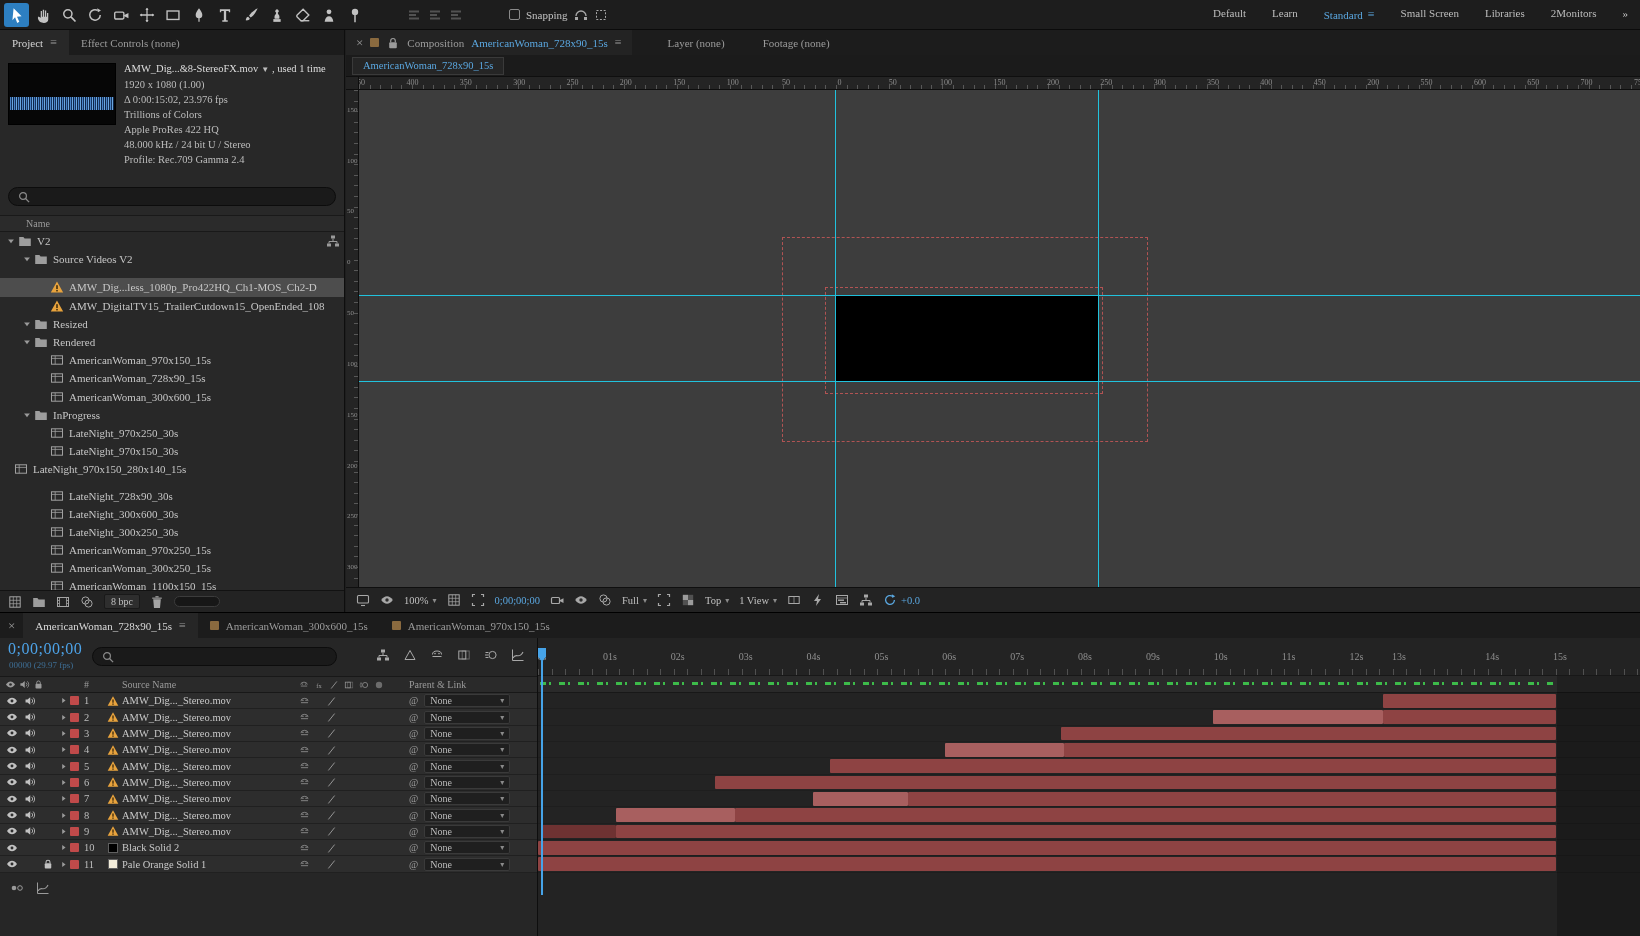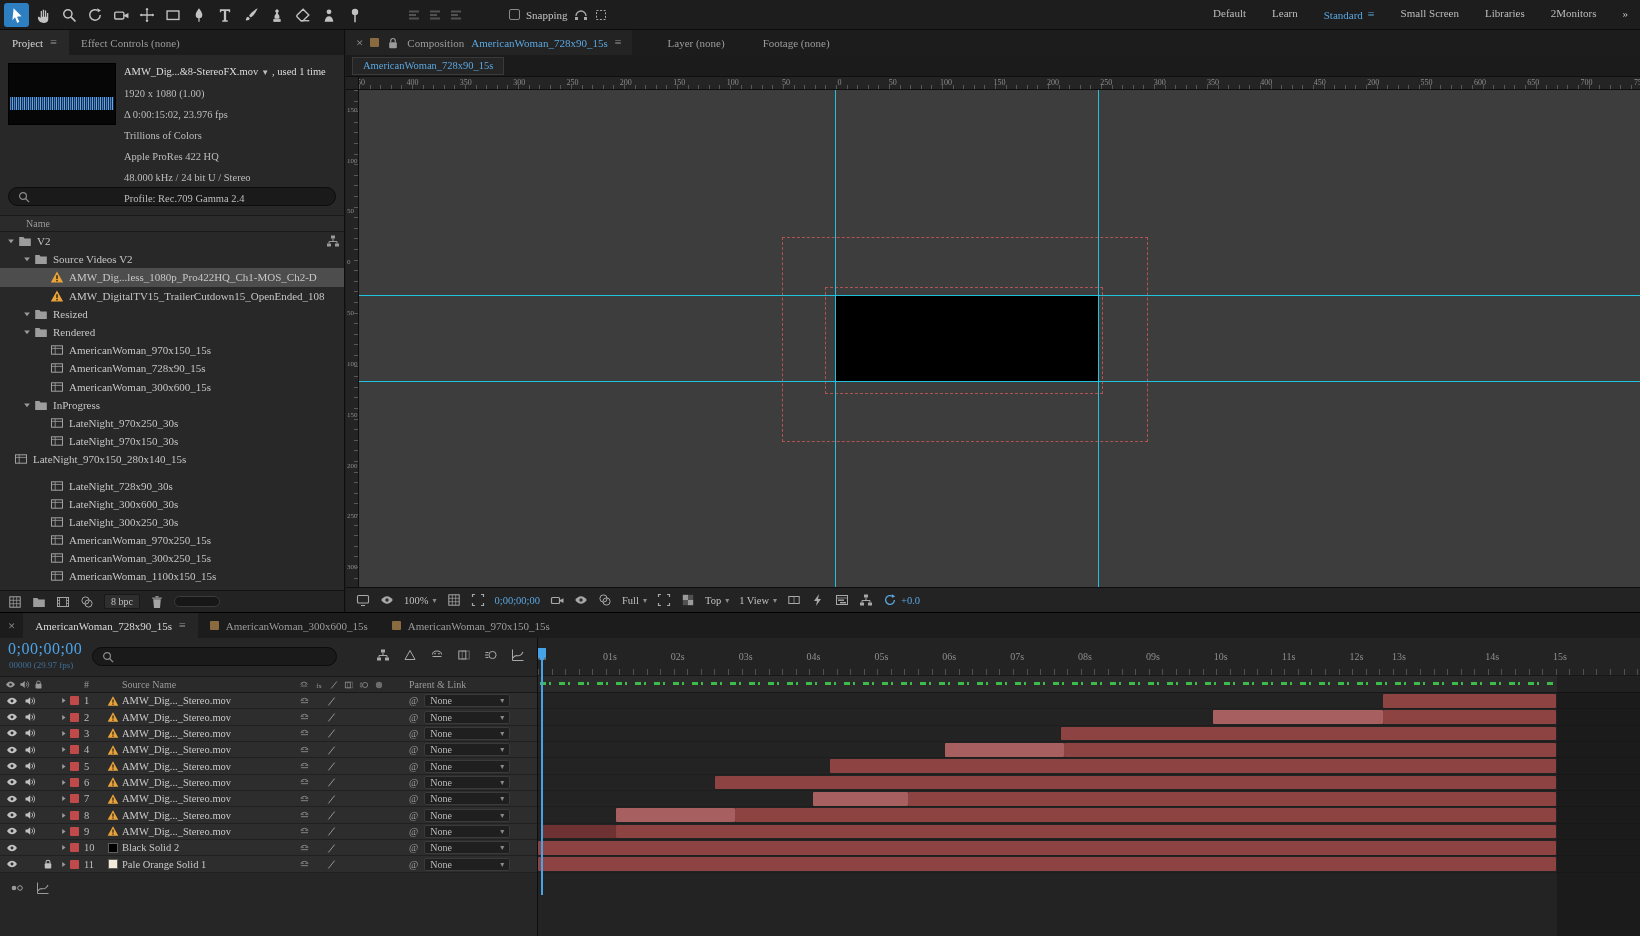--- a/index.html
+++ b/index.html
@@ -27,21 +27,21 @@
   .project{position:absolute;left:0;top:30px;width:345px;height:582px;background:#282828;
            border-right:1px solid #0e0e0e;display:flex;flex-direction:column}
   .ptabs{height:25px;background:#1c1c1c;display:flex;align-items:stretch;flex:none}
   .ptab{display:flex;align-items:center;gap:7px;padding:0 12px;color:#9b9b9b}
   .ptab.active{background:#282828;color:#d6d6d6}
   .menug{color:#9b9b9b;font-size:12px}
   .pinfo{position:relative;height:128px;flex:none}
   .thumb{position:absolute;left:8px;top:8px;width:108px;height:62px;background:#060606;border:1px solid #000}
   .wave{position:absolute;left:1px;right:1px;top:33px;height:13px;
         background:repeating-linear-gradient(90deg,#4a85c8 0 1px,#16345e 1px 2px,#6aa6de 2px 3px,#102647 3px 4px)}
-  .meta{position:absolute;left:124px;top:6px;line-height:21px;font-size:10.5px;color:#bdbdbd;white-space:nowrap}
+  .meta{position:absolute;left:124px;top:6px;line-height:15px;font-size:10.5px;color:#bdbdbd;white-space:nowrap}
   .mtitle{color:#dedede}
   .tri{font-size:8px;margin:0 3px;color:#bdbdbd}
   .psearch{margin:4px 8px;height:19px;border-radius:10px;background:#1a1a1a;border:1px solid #0c0c0c;
            display:flex;align-items:center;gap:6px;padding:0 8px;color:#8a8a8a;flex:none}
   .phead{height:17px;background:#2b2b2b;border-top:1px solid #191919;border-bottom:1px solid #191919;
          display:flex;align-items:center;padding-left:26px;color:#9a9a9a;font-size:10px;margin-top:5px;flex:none}
   .ptree{flex:1;overflow:hidden}
   .prow{height:18.2px;display:flex;align-items:center;padding-right:4px;white-space:nowrap}
   .prow.selected{background:#4d4d4d}
   .tw{width:13px;display:flex;justify-content:center;color:#9a9a9a;flex:none}
@@ -347,21 +347,21 @@
               <path d="M3 5h8L7 10.2z" fill="currentColor"></path>
             </svg>
           </span>
           <span class="ficon">
             <svg class="ic" viewBox="0 0 14 14">
               <path d="M1.2 3h4.2l1.2 1.4h6.2V12H1.2z" fill="#9d9d9d"></path>
             </svg>
           </span>
           <span class="plabel">Source Videos V2</span>
         </div>
-        <div class="prow selected" style="padding-left: 36px;">
+        <div class="prow selected" style="padding-left: 36px; margin-top: 10px;">
           <span class="tw"></span>
           <span class="ficon">
             <svg class="ic" viewBox="0 0 14 14">
               <path d="M7 1.6l6.2 10.8H.8z" fill="#e8a33d"></path>
               <rect x="6.3" y="5.2" width="1.4" height="3.8" fill="#2a1d06"></rect>
               <rect x="6.3" y="9.9" width="1.4" height="1.5" fill="#2a1d06"></rect>
             </svg>
           </span>
           <span class="plabel">AMW_Dig...less_1080p_Pro422HQ_Ch1-MOS_Ch2-D</span>
         </div>

